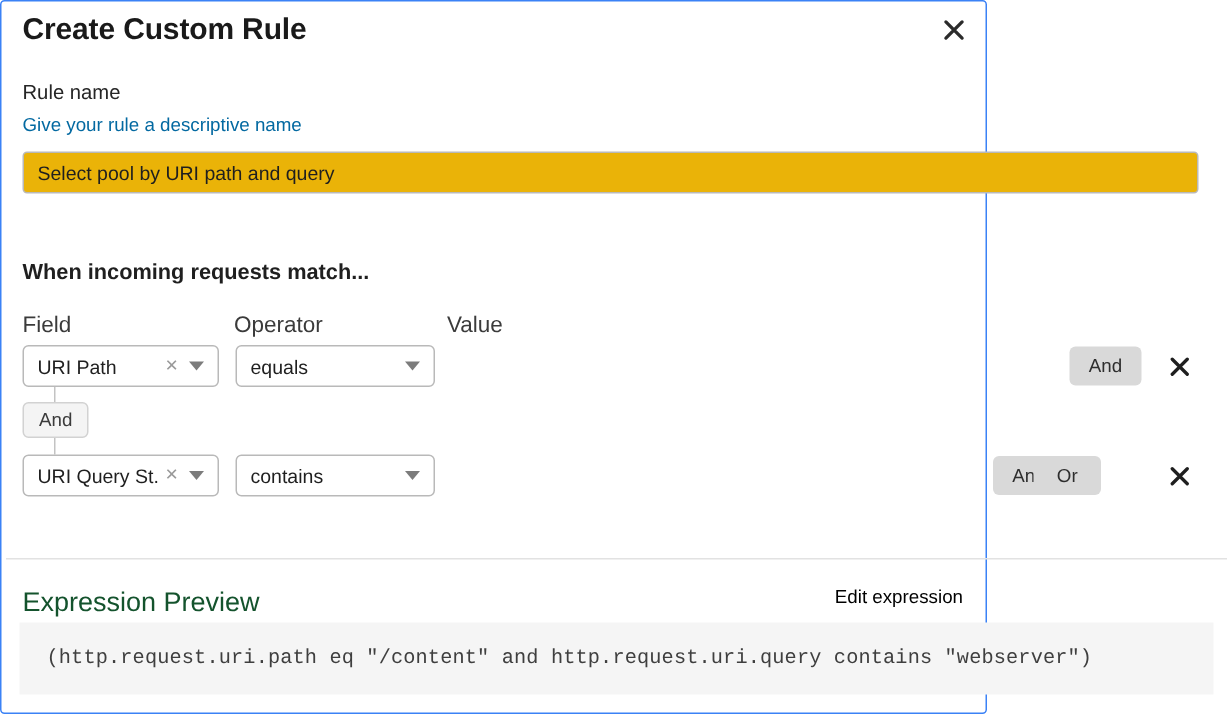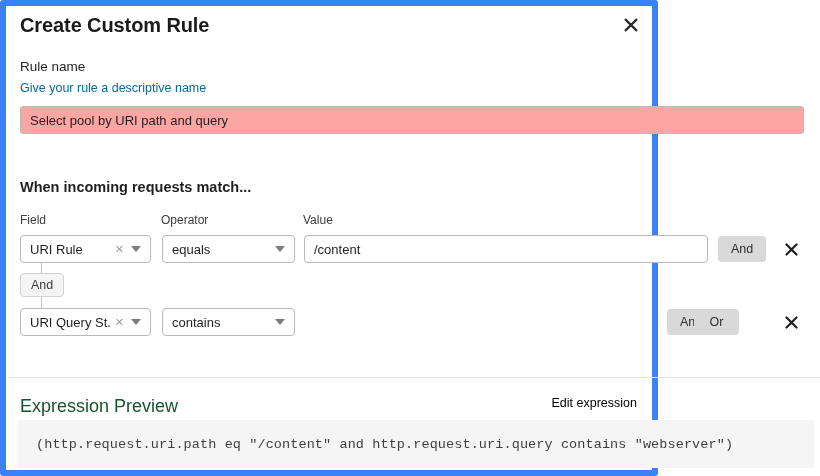--- a/index.html
+++ b/index.html
@@ -13,21 +13,21 @@
     font-family: "Liberation Sans", sans-serif;
     color: #1f1f1f;
     overflow: hidden;
   }
   .dialog {
     position: relative;
     box-sizing: border-box;
     width: 658px;
     height: 476px;
     background: #ffffff;
-    border: 6px solid #3b82f6;
+    border: 1px solid #3b82f6;
     border-radius: 3px;
   }
   .close-btn {
     position: absolute;
     top: 6px;
     right: 8px;
     width: 26px;
     height: 26px;
     display: flex;
     align-items: center;
@@ -60,41 +60,41 @@
 
   .rule-name-input {
     position: absolute;
     left: 14px;
     top: 100px;
     width: 784px;
     height: 28px;
     box-sizing: border-box;
     border: 1px solid #b9b9b9;
     border-radius: 3px;
-    background: #fca5a5;
+    background: #eab308;
     font-family: "Liberation Sans", sans-serif;
     font-size: 13px;
     color: #1f1f1f;
     padding: 0 9px;
     outline: none;
   }
 
   .section-head {
     position: absolute;
     left: 14px;
     top: 173px;
     font-size: 14.5px;
     font-weight: bold;
     color: #1f1f1f;
   }
 
   .col-head {
     position: absolute;
     top: 207px;
-    font-size: 12px;
+    font-size: 15px;
     color: #3b3b3b;
   }
 
   
   .select-box {
     position: absolute;
     box-sizing: border-box;
     height: 28px;
     border: 1px solid #b9b9b9;
     border-radius: 4px;
@@ -250,31 +250,30 @@
   <div class="label-sub" style="left:14px; top:75px;">Give your rule a descriptive name</div>
   <input class="rule-name-input" value="Select pool by URI path and query" placeholder="Give your rule a descriptive name" style="">
 
   <div class="section-head">When incoming requests match...</div>
 
   <div class="col-head" style="left:14px;">Field</div>
   <div class="col-head" style="left:155px;">Operator</div>
   <div class="col-head" style="left:297px;">Value</div>
 
   <div class="select-box" style="left:14px; top:229px; width:131px;">
-    <span class="select-text">URI Rule</span>
+    <span class="select-text">URI Path</span>
     <span class="clear-x">✕</span>
     <span class="caret"></span>
   </div>
 
   <div class="select-box" style="left:156px; top:229px; width:133px;">
     <span class="select-text">equals</span>
     <span class="caret"></span>
   </div>
 
-  <input class="text-input" style="left: 298px; top: 229px; width: 404px;" value="/content">
 
   <button class="op-btn" style="left:712px; top:230px; width:48px;">And</button>
 
   <div class="del-btn" style="left:775px; top:233px;">
     <svg width="13" height="13" viewBox="0 0 13 13" aria-hidden="true">
       <path d="M1.5 1.5 L11.5 11.5 M11.5 1.5 L1.5 11.5" stroke="#1f1f1f" stroke-width="2.2" stroke-linecap="round"></path>
     </svg>
   </div>
 
   <div class="conn-line" style="left:35px; top:257px; height:11px;"></div>

